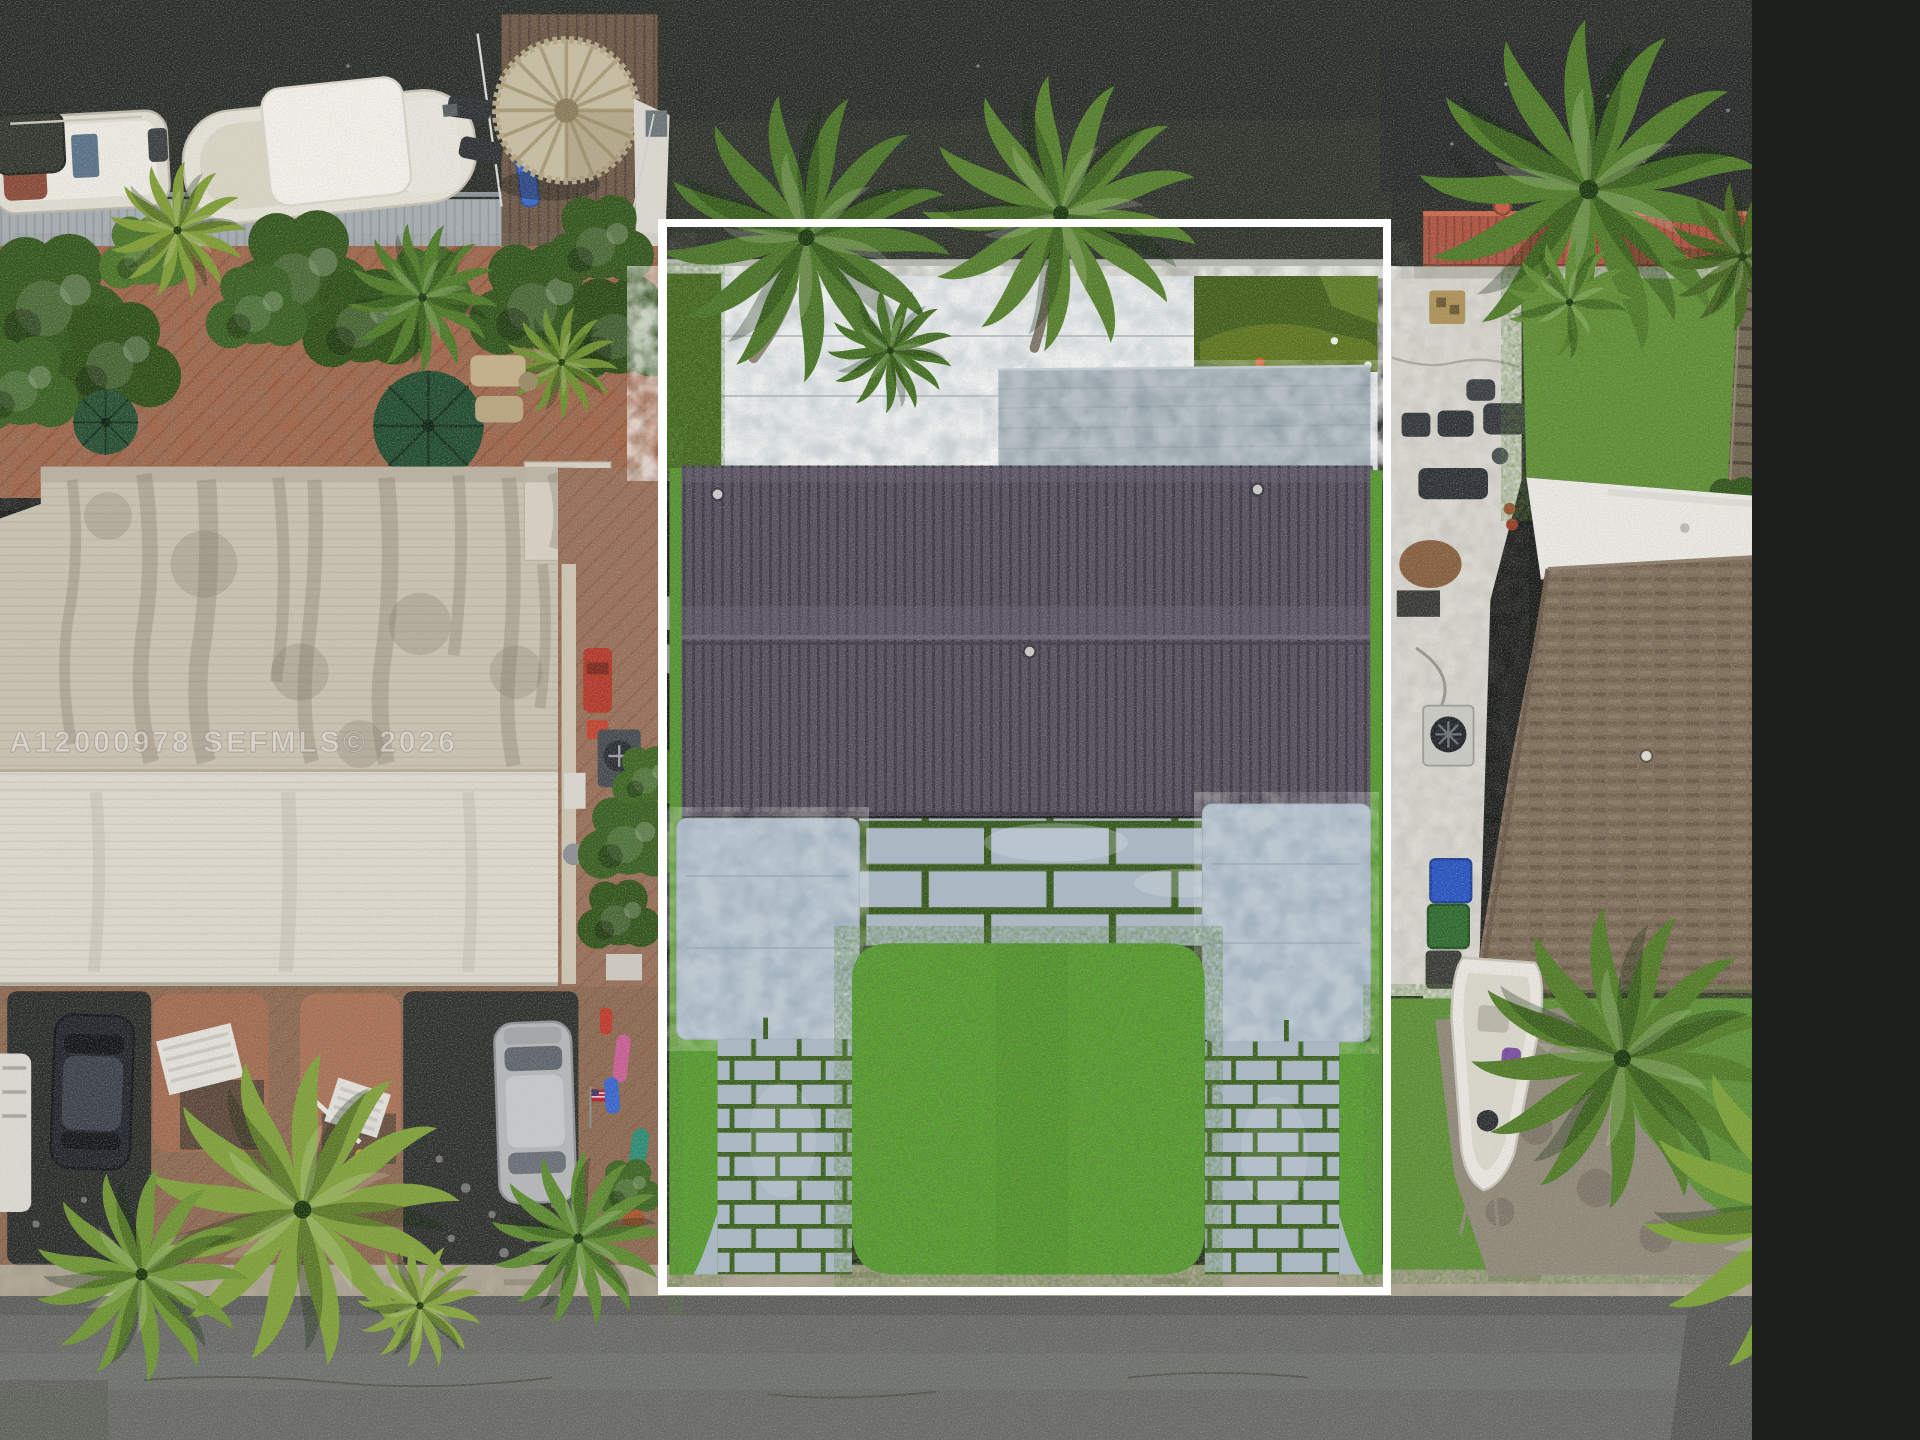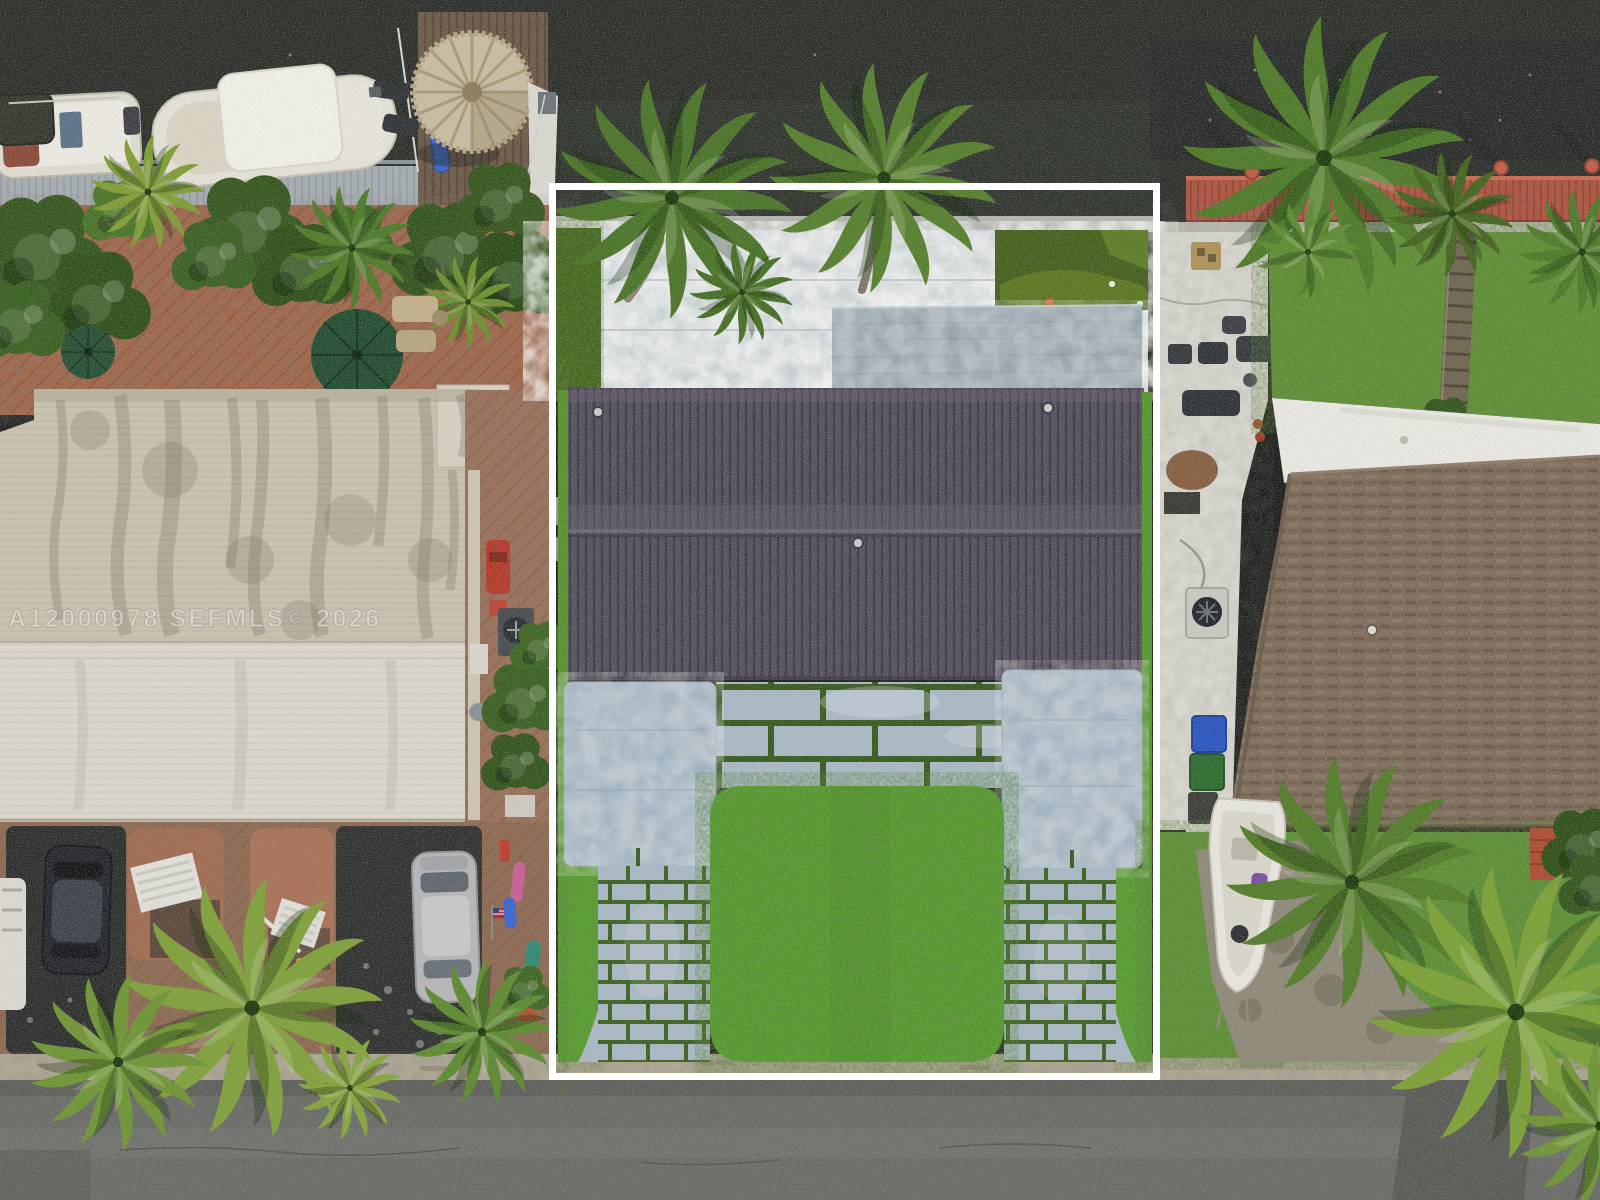--- a/index.html
+++ b/index.html
@@ -1,16 +1,16 @@
 <!DOCTYPE html>
 <html><head>
 <meta charset="utf-8">
 <style>
   html,body{margin:0;padding:0;background:#1d1f1c;}
-  .stage{position:relative;width:1600px;height:1200px;overflow:hidden;}
+  .stage{position:relative;width:1460px;height:1200px;overflow:hidden;}
   svg{display:block;}
   .wm{font-family:"Liberation Sans","DejaVu Sans",sans-serif;font-weight:600;letter-spacing:2.5px;}
 </style>
 </head>
 <body>
 
 <div class="stage">
 <svg width="1600" height="1200" viewBox="0 0 1600 1200" xmlns="http://www.w3.org/2000/svg">
 <defs>
   <path id="fr" d="M0,0 C18,-8 44,-16 68,-15 C86,-14 98,-9 105,-2 C92,-3 76,-1 60,2 C38,6 16,4 0,0 Z"></path>

